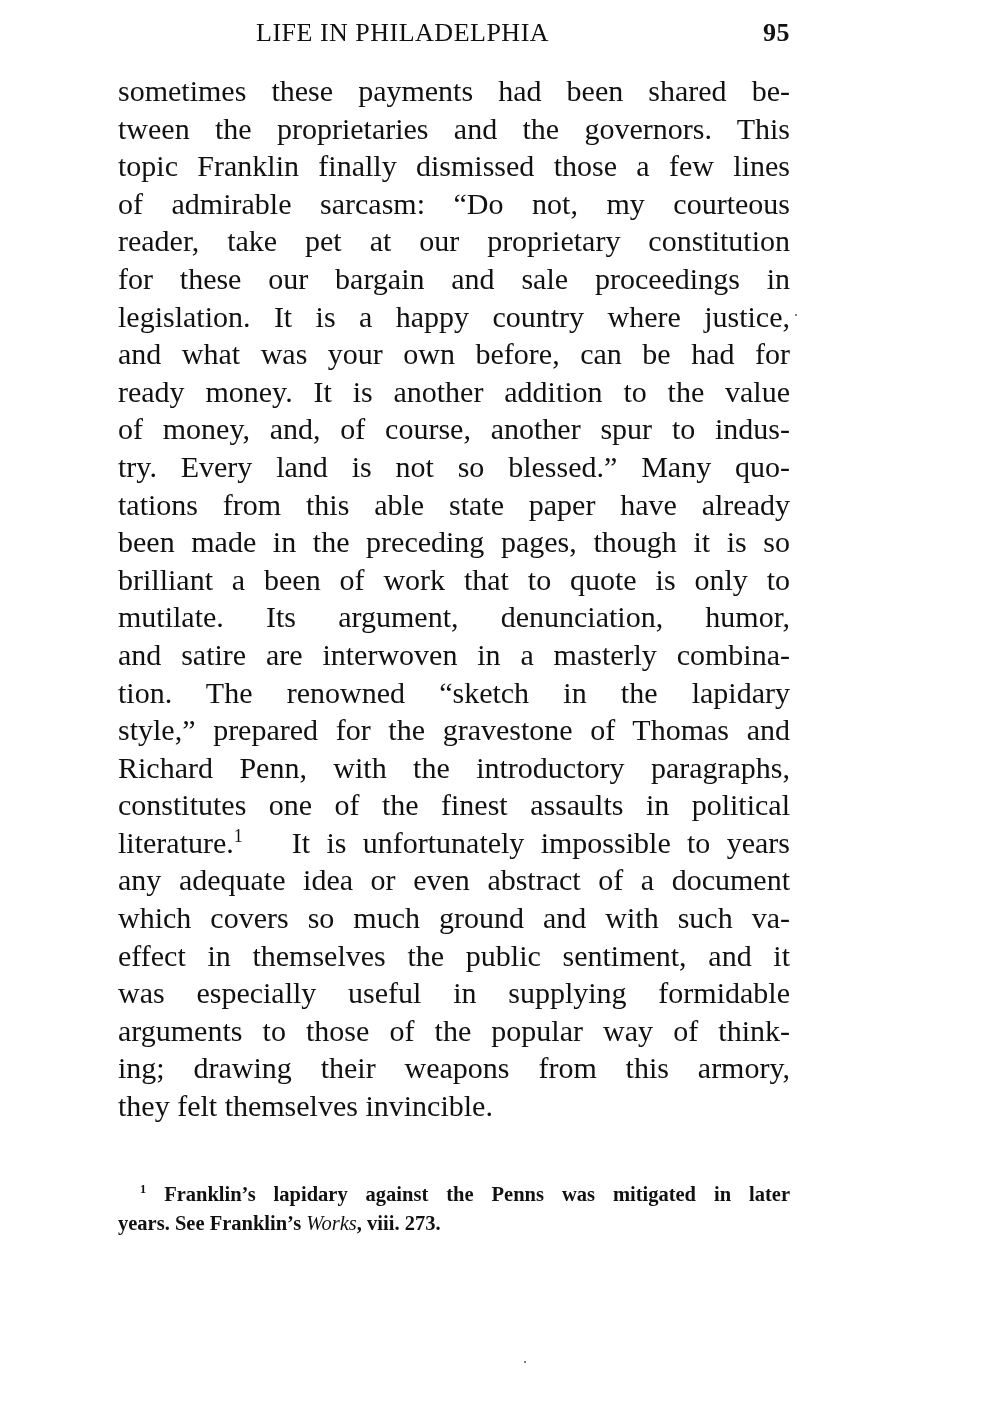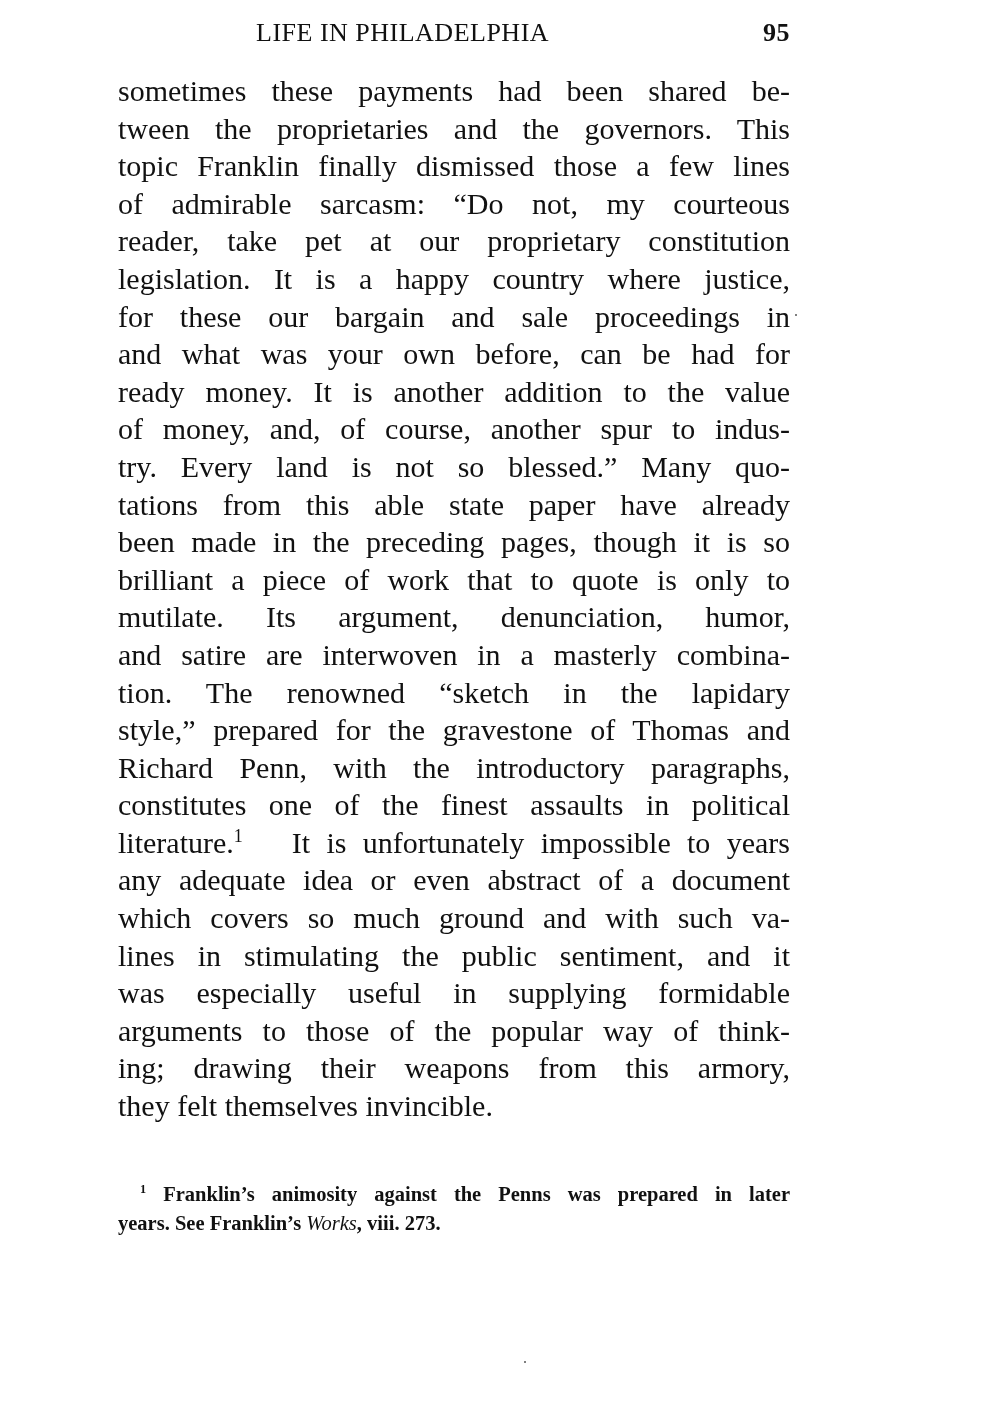--- a/index.html
+++ b/index.html
@@ -98,50 +98,50 @@
     <span class="running-title">LIFE IN PHILADELPHIA</span>
     <span class="page-number">95</span>
   </div>
 
   <div class="body-text">
     <div class="line">sometimes these payments had been shared be-</div>
     <div class="line">tween the proprietaries and the governors. This</div>
     <div class="line">topic Franklin finally dismissed those a few lines</div>
     <div class="line">of admirable sarcasm: “Do not, my courteous</div>
     <div class="line">reader, take pet at our proprietary constitution</div>
+    <div class="line">for these our bargain and sale proceedings in</div>
     <div class="line">legislation. It is a happy country where justice,</div>
-    <div class="line">for these our bargain and sale proceedings in</div>
     <div class="line">and what was your own before, can be had for</div>
     <div class="line">ready money. It is another addition to the value</div>
     <div class="line">of money, and, of course, another spur to indus-</div>
     <div class="line">try. Every land is not so blessed.” Many quo-</div>
     <div class="line">tations from this able state paper have already</div>
     <div class="line">been made in the preceding pages, though it is so</div>
-    <div class="line">brilliant a piece of work that to quote is only to</div>
+    <div class="line">brilliant a been of work that to quote is only to</div>
     <div class="line">mutilate. Its argument, denunciation, humor,</div>
     <div class="line">and satire are interwoven in a masterly combina-</div>
     <div class="line">tion. The renowned “sketch in the lapidary</div>
     <div class="line">style,” prepared for the gravestone of Thomas and</div>
     <div class="line">Richard Penn, with the introductory paragraphs,</div>
     <div class="line">constitutes one of the finest assaults in political</div>
     <div class="line">
       <span>literature.</span><span class="ref-marker">1</span>&nbsp;&nbsp; <span>It is unfortunately impossible to years</span>
     </div>
     <div class="line">any adequate idea or even abstract of a document</div>
     <div class="line">which covers so much ground and with such va-</div>
-    <div class="line">lines in stimulating the public sentiment, and it</div>
+    <div class="line">effect in themselves the public sentiment, and it</div>
     <div class="line">was especially useful in supplying formidable</div>
     <div class="line">arguments to those of the popular way of think-</div>
     <div class="line">ing; drawing their weapons from this armory,</div>
     <div class="line last">they felt themselves invincible.</div>
   </div>
 
   <div class="footnotes">
     <div class="fn-line first">
-      <span class="fn-marker">1</span>&nbsp;<span>Franklin’s animosity against the Penns was prepared in later</span>
+      <span class="fn-marker">1</span>&nbsp;<span>Franklin’s lapidary against the Penns was mitigated in later</span>
     </div>
     <div class="fn-line last">
       <span>years. See Franklin’s </span><span class="italic">Works</span><span>, viii. 273.</span>
     </div>
   </div>
 
   <div class="speck" style="left:795px; top:314px;"></div>
   <div class="speck" style="left:524px; top:1361px;"></div>
 </div>
 

